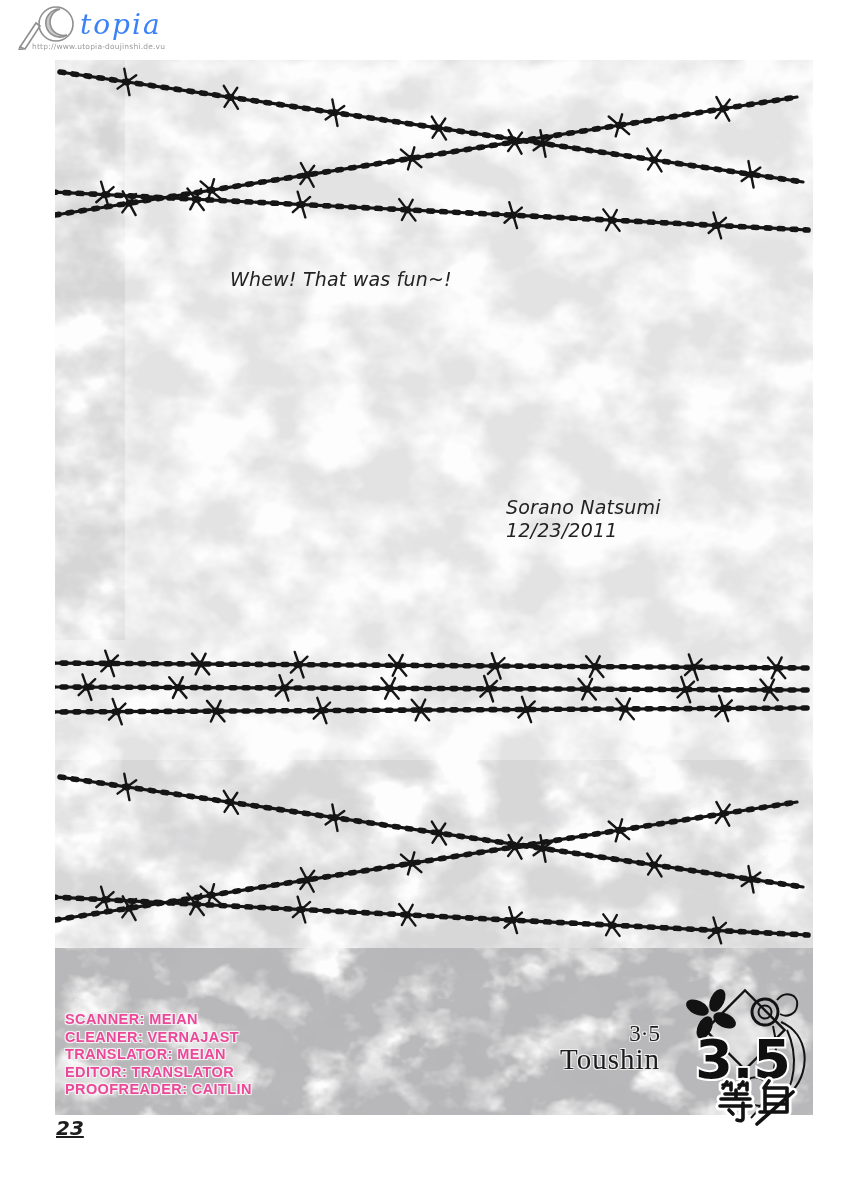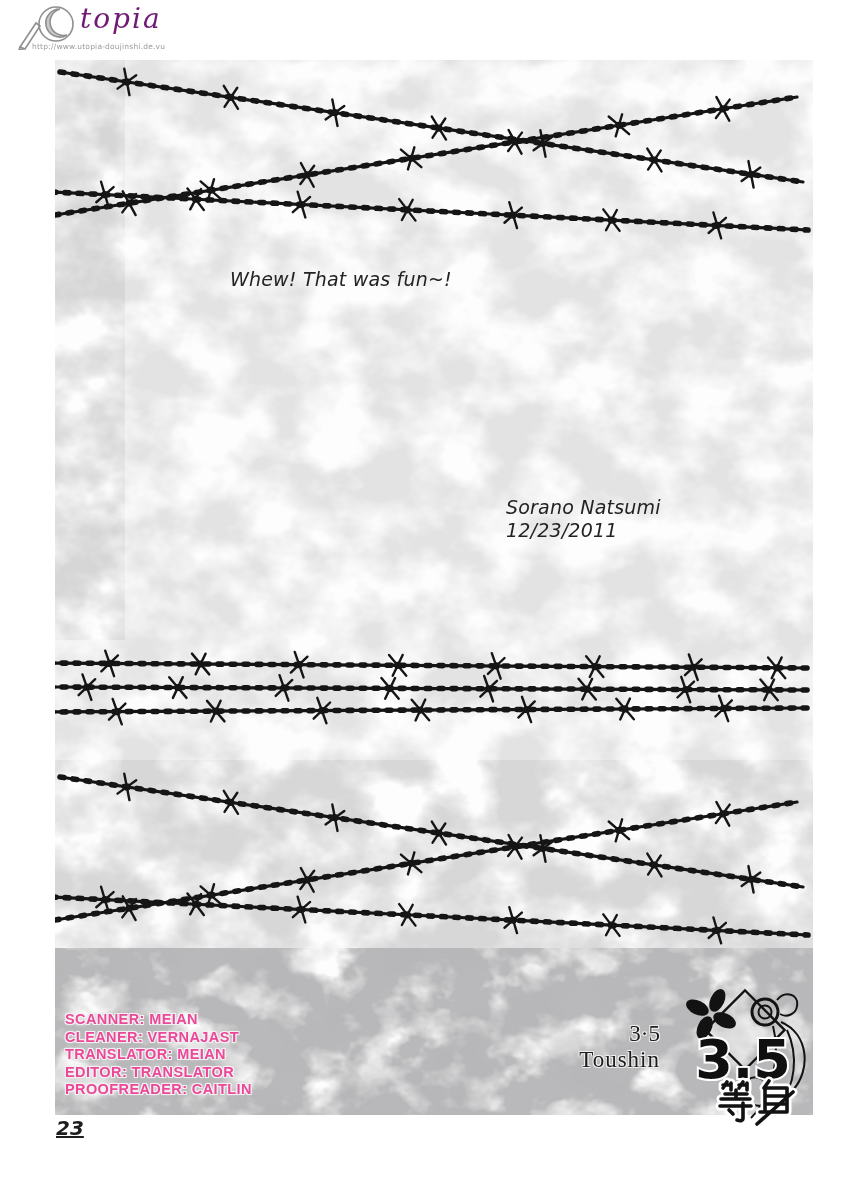--- a/index.html
+++ b/index.html
@@ -4,22 +4,22 @@
 <style>
   html,body{margin:0;padding:0;background:#fff;}
   .page{
     position:relative;width:850px;height:1200px;background:#ffffff;
     overflow:hidden;font-family:"DejaVu Sans",sans-serif;
   }
   
   .logo{position:absolute;left:16px;top:2px;width:160px;height:56px;}
   .logo svg{position:absolute;left:0;top:0;}
   .logo .wordtail{
-    position:absolute;left:64px;top:2px;font:italic 28px/30px "DejaVu Serif",serif;
-    color:#701a75;letter-spacing:2px;
+    position:absolute;left:64px;top:8px;font:italic 28px/30px "DejaVu Serif",serif;
+    color:#3b82f6;letter-spacing:2px;
   }
   .logo .url{
     position:absolute;left:16px;top:40px;font:7.5px/9px "DejaVu Sans",sans-serif;
     color:#9a9a9a;letter-spacing:.2px;white-space:nowrap;
   }
   
   .art-area{position:absolute;left:55px;top:60px;width:758px;height:1055px;}
   .art-area svg.layer{position:absolute;left:0;top:0;}
   
   .hand{
@@ -38,21 +38,21 @@
     white-space:nowrap;
   }
   
   .chapter{
     position:absolute;right:190px;top:1022px;text-align:right;color:#1c1c1c;
     font-family:"Liberation Serif",serif;
     text-shadow:-1px -1px 0 #eee,1px -1px 0 #eee,-1px 1px 0 #eee,1px 1px 0 #eee;
     white-space:nowrap;
   }
   .chapter .num{font-size:23px;line-height:24px;}
-  .chapter .ttl{font-size:23px;line-height:27px;letter-spacing:1px;}
+  .chapter .ttl{font-size:29px;line-height:27px;letter-spacing:1px;}
   
   .stamp{position:absolute;left:681px;top:986px;width:132px;height:142px;}
   
   .pagenum{
     position:absolute;left:56px;top:1117px;color:#1d1d1d;
     font:600 italic 20px/22px "DejaVu Sans",sans-serif;
     text-decoration:underline;
   }
 </style>
 </head>

